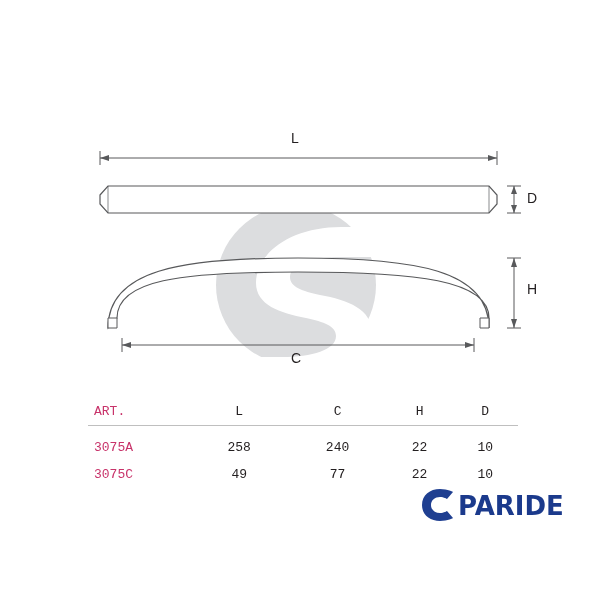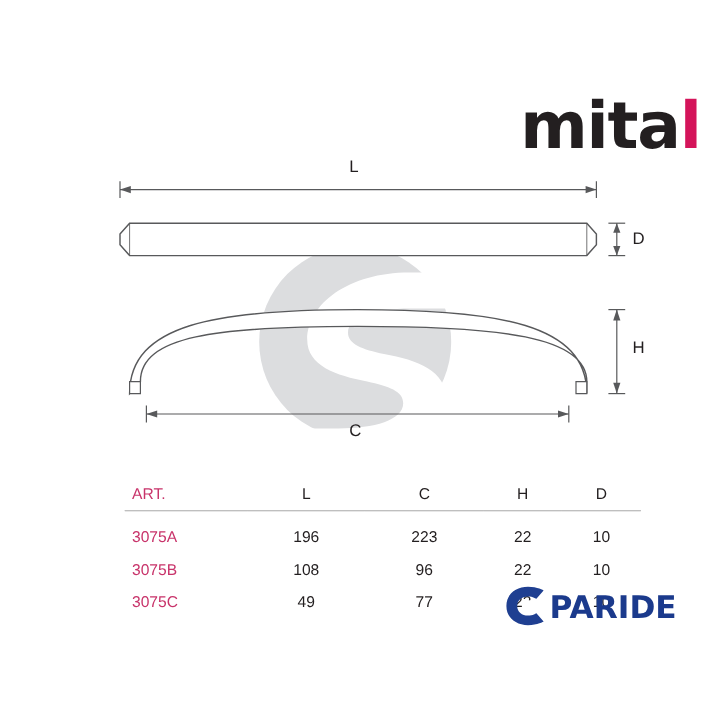--- a/index.html
+++ b/index.html
@@ -64,25 +64,25 @@
     color: #231f20;
   }
   .dim-L { left: 291px; top: 130px; }
   .dim-C { left: 291px; top: 350px; }
   .dim-D { left: 527px; top: 190px; }
   .dim-H { left: 527px; top: 281px; }
 
   
   .spec-table {
     position: absolute;
-    left: 104px;
+    left: 88px;
     top: 398px;
     width: 430px;
     border-collapse: collapse;
-    font-family: Liberation Sans, sans-serif;
+    font-family: Liberation Mono, monospace;
     font-size: 13px;
   }
   .spec-table th, .spec-table td {
     padding: 6px 0;
     text-align: center;
     font-weight: normal;
     color: #231f20;
   }
   .spec-table th.art-col, .spec-table td.art-col {
     text-align: left;
@@ -113,21 +113,20 @@
     bottom: 78px;
     width: 166px;
     height: 34px;
   }
 </style>
 </head>
 <body>
 
 <div id="page">
 
-  <div class="brand-mital"><span>mita</span><span class="dot-red">l</span></div>
 
   <svg class="watermark" viewBox="0 0 200 185">
     <circle cx="100" cy="80" r="80" fill="#dcdddf"></circle>
     <path d="M145 22 C 95 22, 60 48, 60 78 C 60 100, 84 108, 110 113 C 128 117, 140 121, 140 131 C 140 145, 116 152, 86 152 L 48 152 L 48 182 L 92 182 C 146 182, 176 158, 176 128 C 176 104, 152 95, 124 90 C 106 86, 94 82, 94 72 C 94 59, 116 52, 146 52 L 176 52 L 176 22 Z" fill="#ffffff"></path>
   </svg>
 
   <svg class="drawing" viewBox="0 0 600 600">
     <g fill="none" stroke="#58595b" stroke-width="1">
 
       <line x1="100" y1="158" x2="497" y2="158"></line>
@@ -178,29 +177,22 @@
         <th class="art-col">ART.</th>
         <th class="num-col">L</th>
         <th class="num-col">C</th>
         <th class="num-col">H</th>
         <th class="num-col">D</th>
       </tr>
     </thead>
     <tbody>
       <tr>
         <td class="art-col">3075A</td>
-        <td class="num-col">196</td>
-        <td class="num-col">223</td>
-        <td class="num-col">22</td>
-        <td class="num-col">10</td>
-      </tr>
-      <tr>
-        <td class="art-col">3075B</td>
-        <td class="num-col">108</td>
-        <td class="num-col">96</td>
+        <td class="num-col">258</td>
+        <td class="num-col">240</td>
         <td class="num-col">22</td>
         <td class="num-col">10</td>
       </tr>
       <tr>
         <td class="art-col">3075C</td>
         <td class="num-col">49</td>
         <td class="num-col">77</td>
         <td class="num-col">22</td>
         <td class="num-col">10</td>
       </tr>

